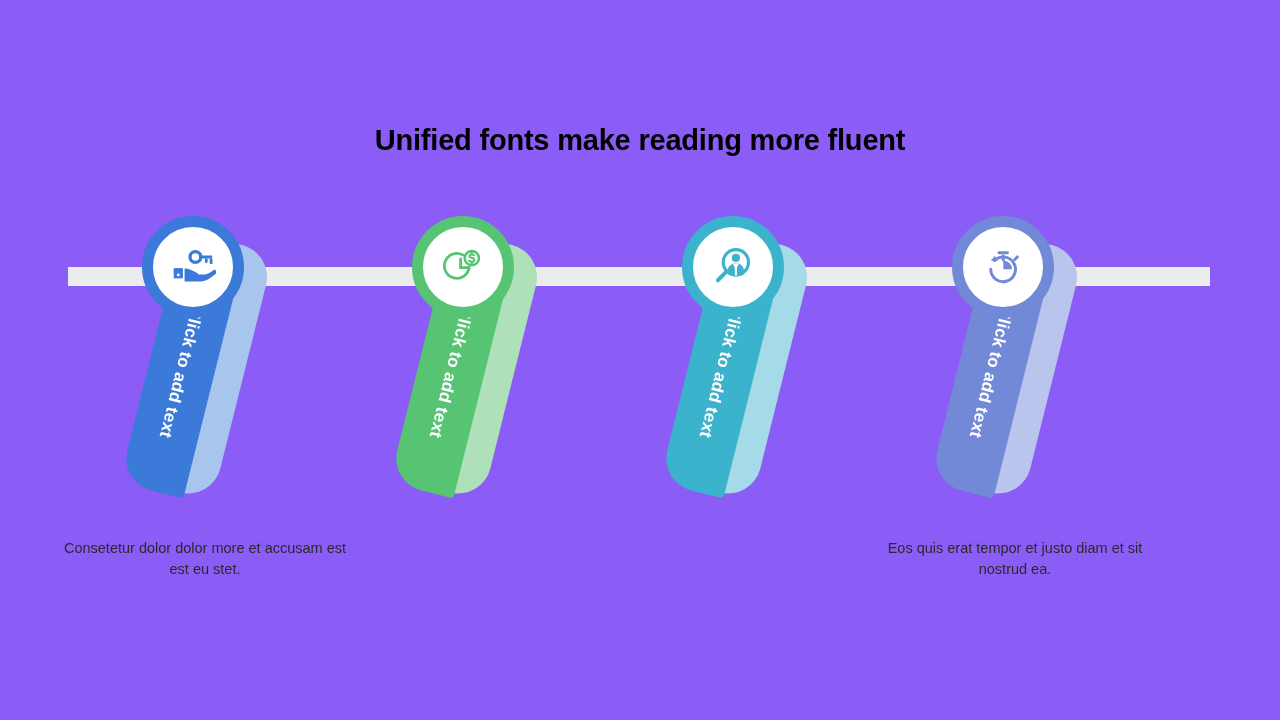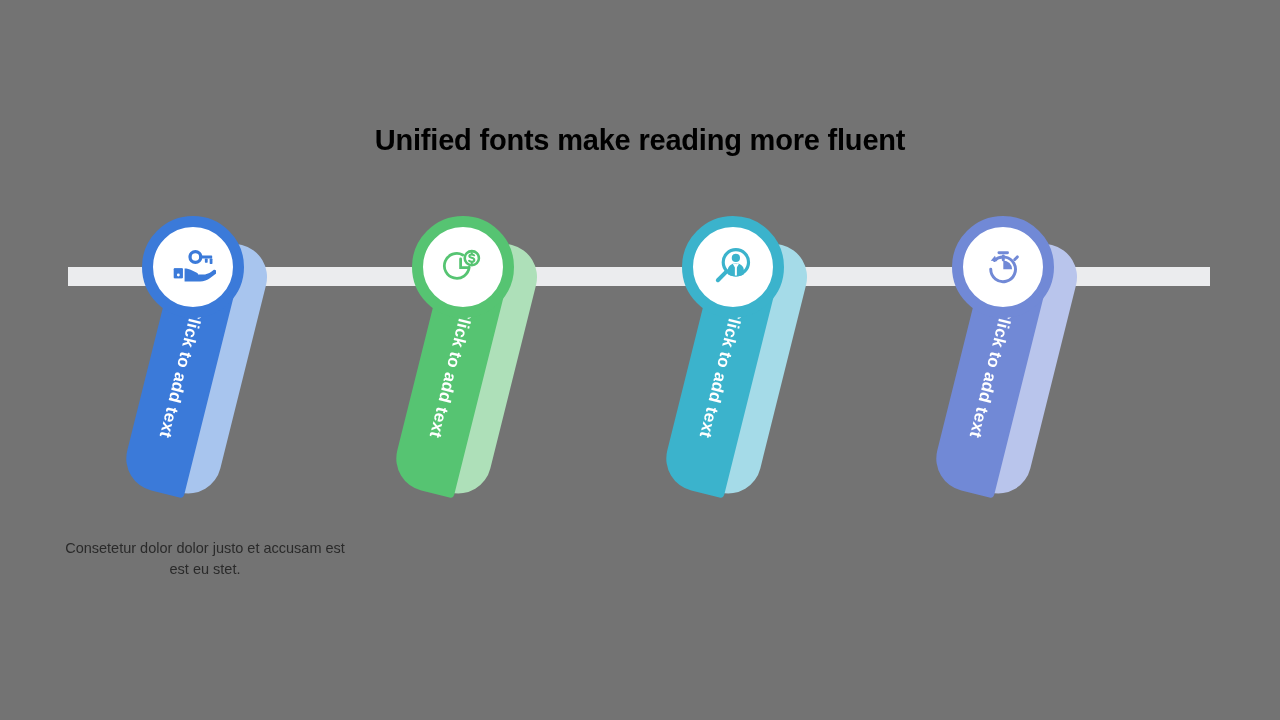--- a/index.html
+++ b/index.html
@@ -145,21 +145,21 @@
     width: 286px;
     text-align: center;
     font-size: 14.5px;
     line-height: 21px;
     color: #2a2a2a;
   }
 </style>
 </head>
 <body>
 
-<div id="slide" style="background: #737373;">
+<div id="slide" style="background: #8b5cf6;">
 
   <div class="slide-title">Unified fonts make reading more fluent</div>
 
   <div class="rail" style="background: rgb(235, 236, 238);"></div>
 
   <div class="items">
 
     <div class="item i0">
       <div class="ribbon-wrap">
         <div class="bar light" style="background: rgb(168, 197, 238);"></div>
@@ -177,21 +177,21 @@
               <rect x="36.4" y="15.2" width="2.9" height="4.3" rx="0.6"></rect>
               <rect x="41.4" y="15.2" width="2.9" height="5.6" rx="0.6"></rect>
               <path d="M4 25.5h9.2v10.2H4z" rx="1"></path>
               <rect x="4" y="25.2" width="9.4" height="10.6" rx="1.1"></rect>
               <circle cx="8.7" cy="32.3" r="1.5" fill="#ffffff"></circle>
               <path d="M15.2 25.6c2.6 0 5.1.6 7.4 1.7l5.4 2.6c1.1.5 1.6 1.8 1.1 2.9-.5 1.1-1.8 1.6-2.9 1.1l-4.7-2.1 12.6.1c3.3 0 6.4-1.1 9-3l2-1.5c1-.8 2.5-.6 3.2.5.7 1 .5 2.4-.5 3.2l-5.9 4.5c-3 2.3-6.7 3.5-10.5 3.5H15.2z"></path>
             </g>
           </svg>
         </span>
       </div>
-      <div class="caption">Consetetur dolor dolor justo et accusam est est eu stet.</div>
+      <div class="caption">Consetetur dolor dolor more et accusam est est eu stet.</div>
     </div>
 
     <div class="item i1">
       <div class="ribbon-wrap">
         <div class="bar light" style="background: rgb(174, 224, 185);"></div>
         <div class="bar dark" style="background: rgb(86, 196, 114);"></div>
         <div class="ribbon-label">
           <span>Click to add text</span>
         </div>
       </div>
@@ -251,16 +251,17 @@
               <path d="M11.2 26.4a12.9 12.9 0 1 0 3.9-9.2"></path>
               <path d="M19.8 9.1h8.9"></path>
               <path d="M36.3 16.2l2.6-2.7"></path>
             </g>
             <path d="M24.3 12.6v4.1" stroke="currentColor" stroke-width="3.1" stroke-linecap="round" fill="none"></path>
             <path d="M15.6 12.2l-4.4 5.2 6.7.5z" fill="currentColor"></path>
             <path d="M24.3 26.4V17.2a9.2 9.2 0 0 1 9.2 9.2z" fill="currentColor"></path>
           </svg>
         </span>
       </div>
+      <div class="caption">Eos quis erat tempor et justo diam et sit nostrud ea.</div>
     </div>
 
   </div>
 </div>
 
 </body></html>

